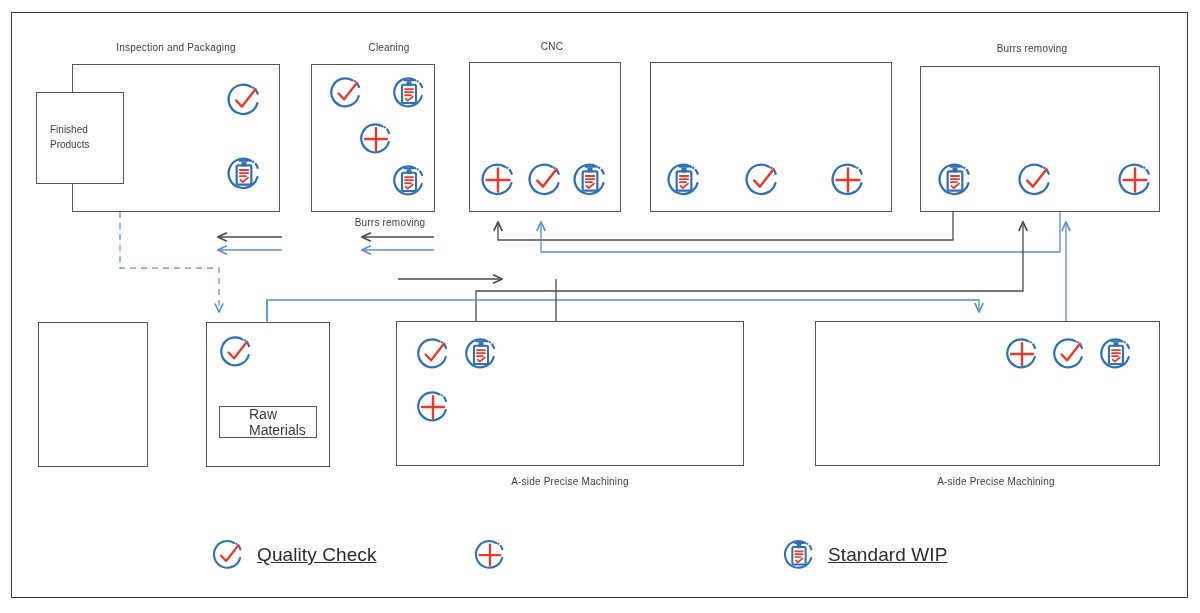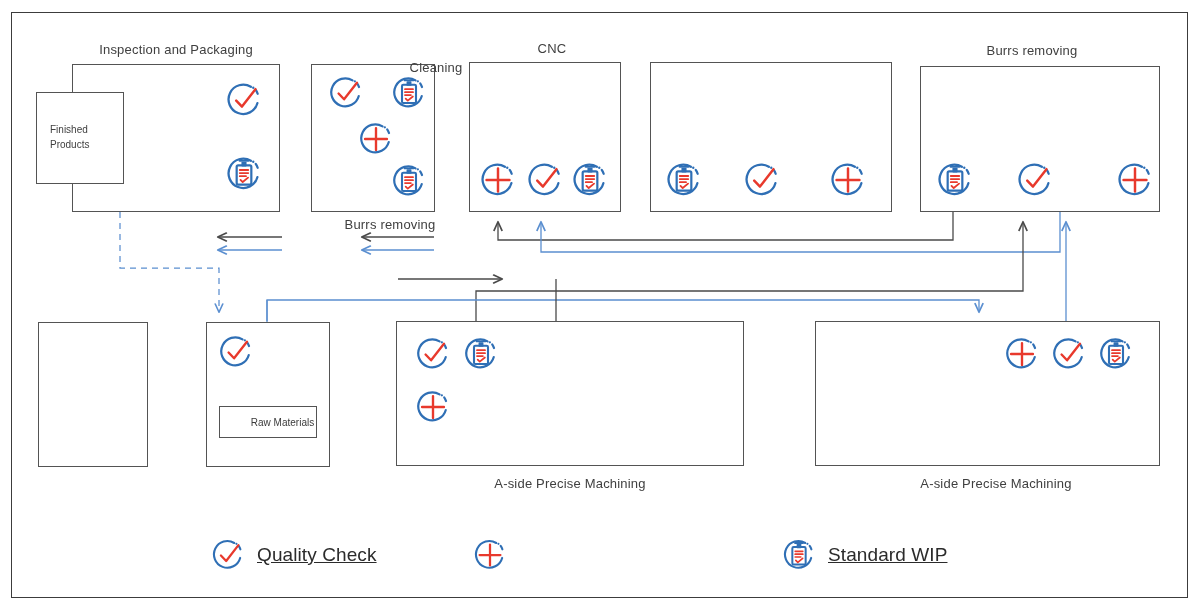--- a/index.html
+++ b/index.html
@@ -1,28 +1,28 @@
 <!DOCTYPE html>
 <html><head>
 <meta charset="utf-8">
 <style>
   html,body{margin:0;padding:0;background:#ffffff;}
   body{font-family:"Liberation Sans","DejaVu Sans",sans-serif;}
   #stage{position:relative;width:1200px;height:613px;background:#ffffff;overflow:hidden;}
   #frame{position:absolute;left:11px;top:12px;width:1177px;height:586px;border:1.5px solid #3c3c3c;box-sizing:border-box;}
   .svglayer{position:absolute;left:0;top:0;width:1200px;height:613px;pointer-events:none;}
   .box{position:absolute;border:1.4px solid #545454;box-sizing:border-box;background:transparent;}
-  .cap{position:absolute;color:#404040;font-size:13px;letter-spacing:.2px;white-space:nowrap;}
+  .cap{position:absolute;color:#404040;font-size:10px;letter-spacing:.2px;white-space:nowrap;}
   .cap.ctr{transform:translateX(-50%);}
   .innerlbl{position:absolute;color:#404040;font-size:10px;line-height:15px;}
   .icon{position:absolute;}
   .legend{position:absolute;display:flex;align-items:center;gap:9px;}
   .legend .ltxt{color:#2b2b2b;font-size:19px;letter-spacing:.1px;white-space:nowrap;text-decoration:underline;}
   .rawbox{position:absolute;border:1.3px solid #545454;box-sizing:border-box;display:flex;align-items:center;justify-content:center;}
-  .rawbox span{font-size:10px;color:#3a3a3a;padding-left:29px;}
+  .rawbox span{font-size:14px;color:#3a3a3a;padding-left:29px;}
 </style>
 </head>
 <body>
 
 <div id="stage">
   <div id="frame"></div>
 
   <svg class="svglayer" viewBox="0 0 1200 613">
     <defs>
       <marker id="ah-gray" markerWidth="9" markerHeight="9" refX="7.4" refY="4" orient="auto">
@@ -57,21 +57,21 @@
 
       <path d="M556,321 L556,279" stroke="#4a4a4a" stroke-width="1.3"></path>
       <path d="M267,322 L267,300" stroke="#5b8fd0" stroke-width="1.3"></path>
     </g>
   </svg>
 
   <div class="box" style="left:72px;top:64px;width:208px;height:148px;"></div>
   <div class="cap ctr" style="left:176px;top:42px;">Inspection and Packaging</div>
 
   <div class="box" style="left:311px;top:64px;width:124px;height:148px;"></div>
-  <div class="cap ctr" style="left:436px;top:42px;margin-top:18px;">Cleaning</div>
+  <div class="cap ctr" style="left:389px;top:42px;">Cleaning</div>
 
   <div class="box" style="left:469px;top:62px;width:152px;height:150px;"></div>
   <div class="cap ctr" style="left:552px;top:41px;">CNC</div>
 
   <div class="box" style="left:650px;top:62px;width:242px;height:150px;"></div>
 
   <div class="box" style="left:920px;top:66px;width:240px;height:146px;"></div>
   <div class="cap ctr" style="left:1032px;top:43px;">Burrs removing</div>
 
   <div class="box" style="left:38px;top:322px;width:110px;height:145px;"></div>

